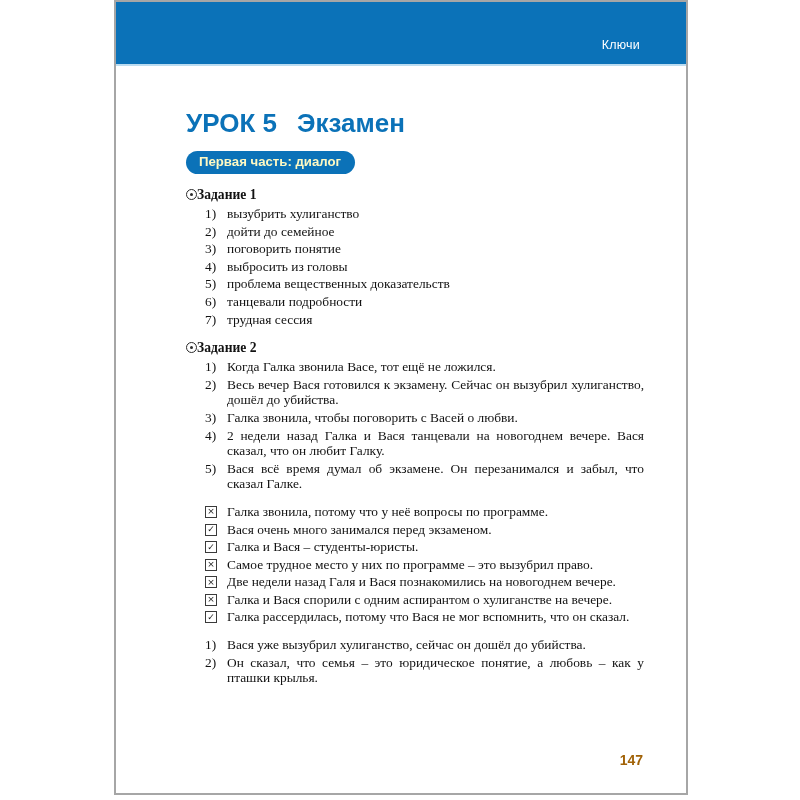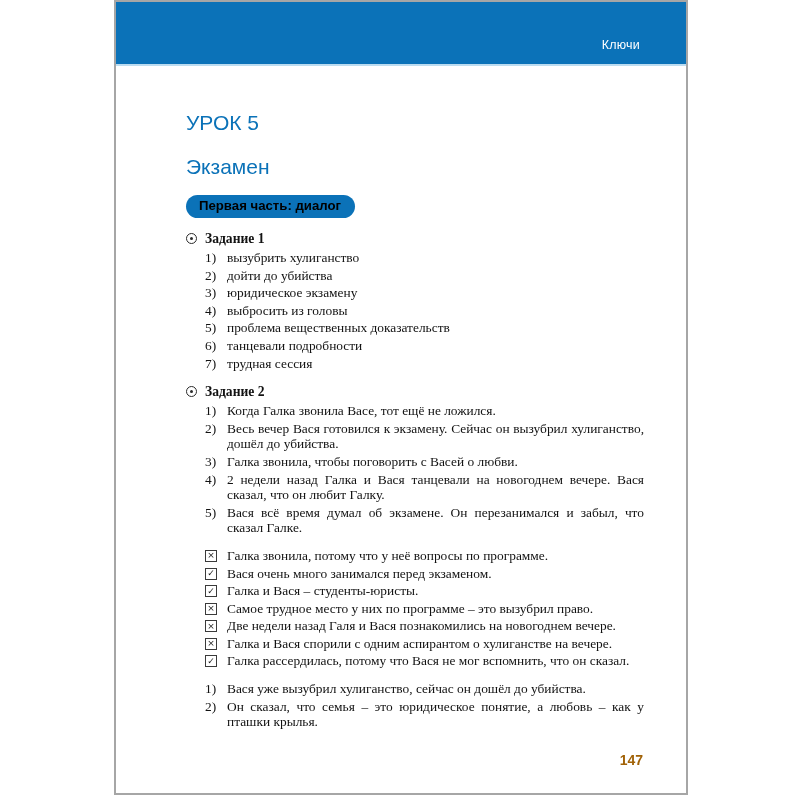--- a/index.html
+++ b/index.html
@@ -24,36 +24,36 @@
     padding: 0 46px 12px 0;
   }
   .header-label {
     color: #ffffff; font-size: 12.5px; letter-spacing: 0.2px;
   }
   .content { padding: 0 42px 0 70px; }
   .lesson-title {
     display: flex; gap: 20px;
     margin: 45px 0 0 0;
     color: var(--accent, #0b72b8);
-    font-weight: normal; font-size: 21px; line-height: 24px; flex-direction: column;
+    font-weight: bold; font-size: 26px; line-height: 24px;
   }
   .badge {
     display: inline-block; margin-top: 16px;
-    background: var(--accent, #0b72b8); color: #000000;
+    background: var(--accent, #0b72b8); color: #fef9c3;
     font-weight: bold; font-size: 13.2px; line-height: 14px;
     padding: 4px 14px 5px 13px; border-radius: 13px;
   }
   .tasks {
     margin-top: 8px;
     font-family: "Liberation Serif", serif;
     font-size: 13.4px; color: #121212;
   }
   .task { margin-top: 12px; }
   .task-heading {
-    display: flex; align-items: center; gap: 8px;
+    display: flex; align-items: center; 
     font-weight: bold; font-size: 13.6px; line-height: 17px;
     margin-bottom: 3px;
   }
   .target-icon {
     width: 9px; height: 9px; flex-shrink: 0;
     border: 1.2px solid #2b2b2b; border-radius: 50%;
     position: relative;
   }
   .target-icon::after {
     content: ""; position: absolute; left: 50%; top: 50%;
@@ -101,25 +101,25 @@
             <div class="task-heading">
               <span class="target-icon"></span>
               <span>Задание 1</span>
             </div>
             <div class="task-item">
               <span class="num-marker">1)</span>
               <span class="item-text">вызубрить хулиганство</span>
             </div>
             <div class="task-item">
               <span class="num-marker">2)</span>
-              <span class="item-text">дойти до убийства</span>
+              <span class="item-text">дойти до семейное</span>
             </div>
             <div class="task-item">
               <span class="num-marker">3)</span>
-              <span class="item-text">юридическое экзамену</span>
+              <span class="item-text">поговорить понятие</span>
             </div>
             <div class="task-item">
               <span class="num-marker">4)</span>
               <span class="item-text">выбросить из головы</span>
             </div>
             <div class="task-item">
               <span class="num-marker">5)</span>
               <span class="item-text">проблема вещественных доказательств</span>
             </div>
             <div class="task-item">

